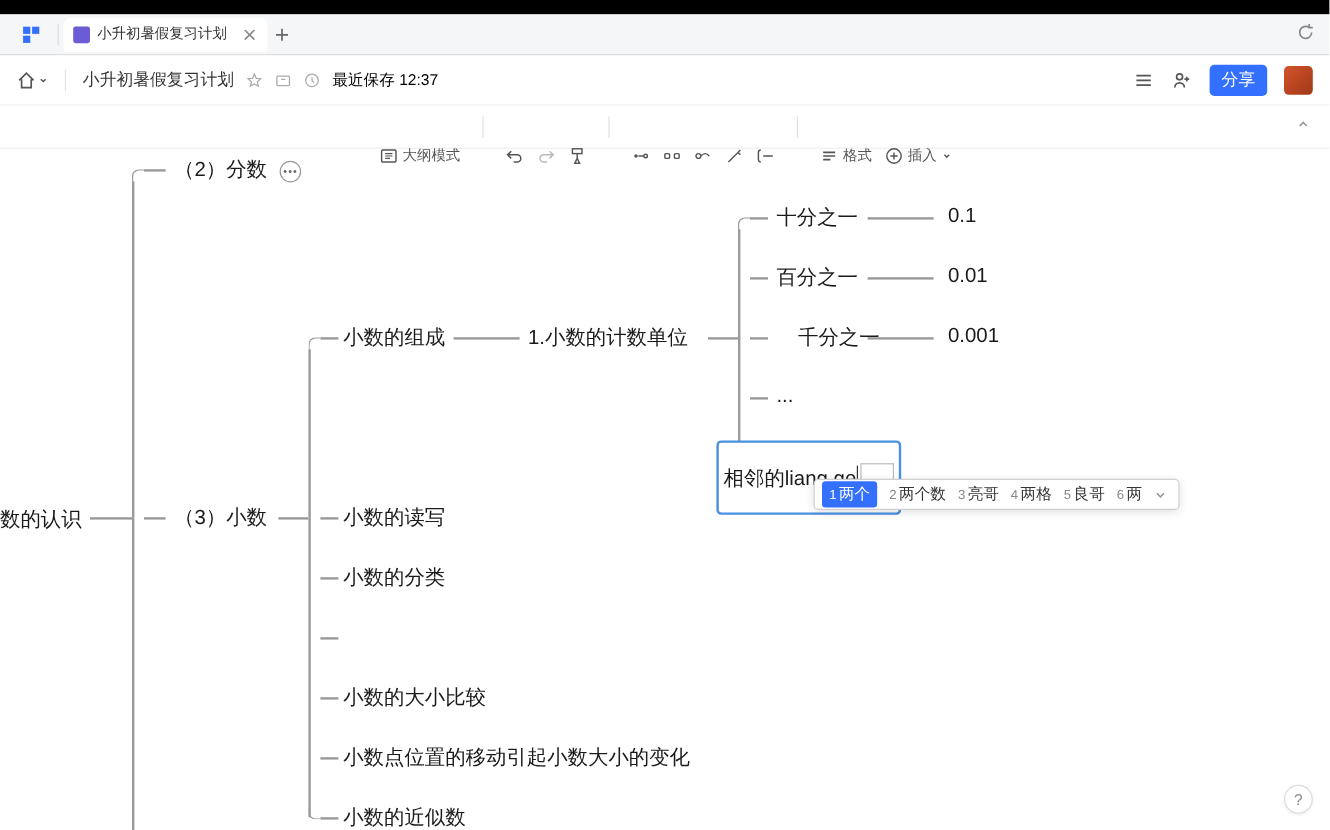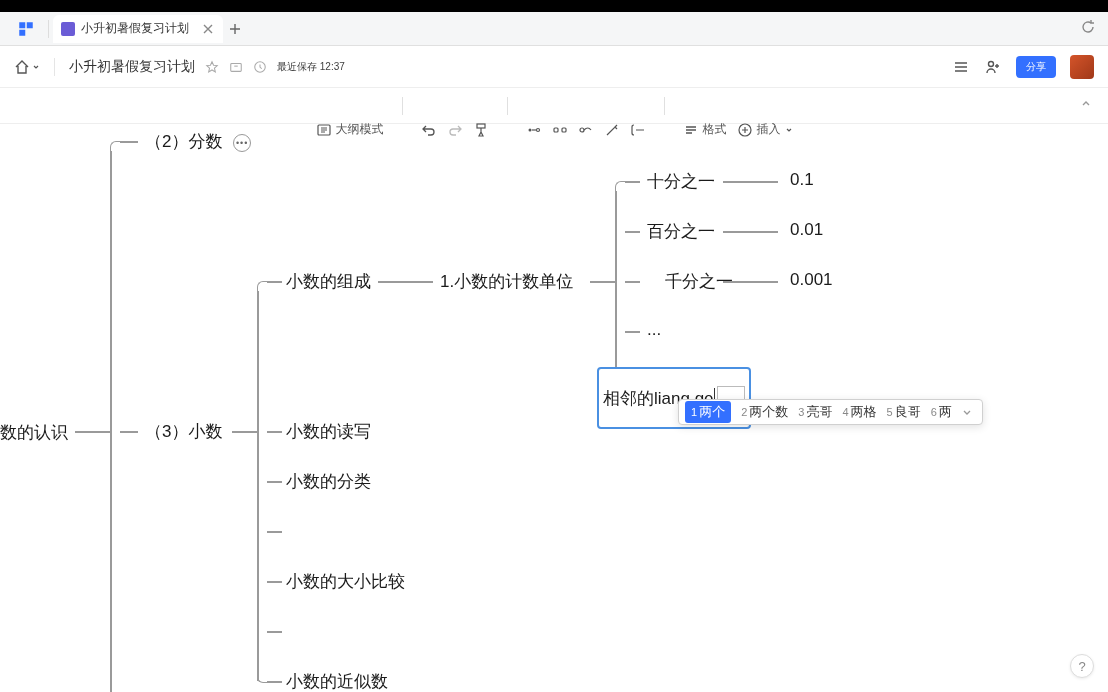--- a/index.html
+++ b/index.html
@@ -17,26 +17,26 @@
 .browser-tab .tab-fav { width: 14px; height: 14px; background: #6b5cd6; border-radius: 2px; flex-shrink: 0; }
 .browser-tab .tab-close { width: 14px; height: 14px; color: #888; cursor: pointer; display: flex; align-items: center; justify-content: center; }
 .new-tab { width: 24px; height: 24px; display: flex; align-items: center; justify-content: center; color: #666; cursor: pointer; }
 .tab-spacer { flex: 1; }
 .refresh-btn { width: 20px; height: 20px; color: #666; }
 
 
 .doc-header { height: 42px; display: flex; align-items: center; padding: 0 14px; border-bottom: 1px solid #eee; }
 .home-btn { color: #555; display: flex; align-items: center; gap: 2px; }
 .doc-title { font-size: 14px; color: #333; margin-left: 24px; font-weight: 500; }
-.doc-meta-icons { display: flex; align-items: center; gap: 10px; margin-left: 10px; color: #404040; font-size: 10px; }
+.doc-meta-icons { display: flex; align-items: center; gap: 10px; margin-left: 10px; color: #000000; font-size: 13px; }
 .doc-meta-icons .meta-icon { width: 14px; height: 14px; }
 .header-spacer { flex: 1; }
 .header-right { display: flex; align-items: center; gap: 14px; }
 .header-right .icon-btn { color: #555; cursor: pointer; width: 18px; height: 18px; display: flex; align-items: center; justify-content: center; }
-.share-btn { background: #3370ff; color: #fff; font-size: 10px; padding: 4px 10px; border-radius: 4px; cursor: pointer; }
+.share-btn { background: #3370ff; color: #fff; font-size: 14px; padding: 4px 10px; border-radius: 4px; cursor: pointer; }
 .avatar { width: 24px; height: 24px; border-radius: 4px; background: linear-gradient(135deg, #d4542a, #a03818); }
 
 
 .toolbar { height: 36px; display: flex; align-items: center; justify-content: center; gap: 8px; border-bottom: 1px solid #eee; font-size: 12px; color: #555; }
 .tool-group { display: flex; align-items: center; gap: 10px; padding: 0 10px; margin-top: 48px; }
 .tool-sep { width: 1px; height: 18px; background: #e0e0e0; }
 .tool-item { display: flex; align-items: center; gap: 4px; cursor: pointer; color: #555; }
 .tool-icon { width: 16px; height: 16px; display: flex; align-items: center; justify-content: center; }
 .collapse-toolbar { position: absolute; right: 16px; color: #999; cursor: pointer; }
 
@@ -331,19 +331,20 @@
 
   <div class="connector h" style="left:267px; top:357px; width:15px"></div>
   <span class="node" style="left:286px; top:346px">小数的分类</span>
 
   <div class="connector h" style="left:267px; top:407px; width:15px"></div>
 
   <div class="connector h" style="left:267px; top:457px; width:15px"></div>
   <span class="node" style="left:286px; top:446px">小数的大小比较</span>
 
   <div class="connector h" style="left:267px; top:507px; width:15px"></div>
+  <span class="node" style="left:286px; top:496px">小数点位置的移动引起小数大小的变化</span>
 
   <div class="connector h" style="left:267px; top:557px; width:15px"></div>
   <div class="bracket-bl" style="left:257px; top:549px"></div>
   <span class="node" style="left:286px; top:546px">小数的近似数</span>
 
   <div class="help-fab">?</div>
 </div>
 
 </body></html>

